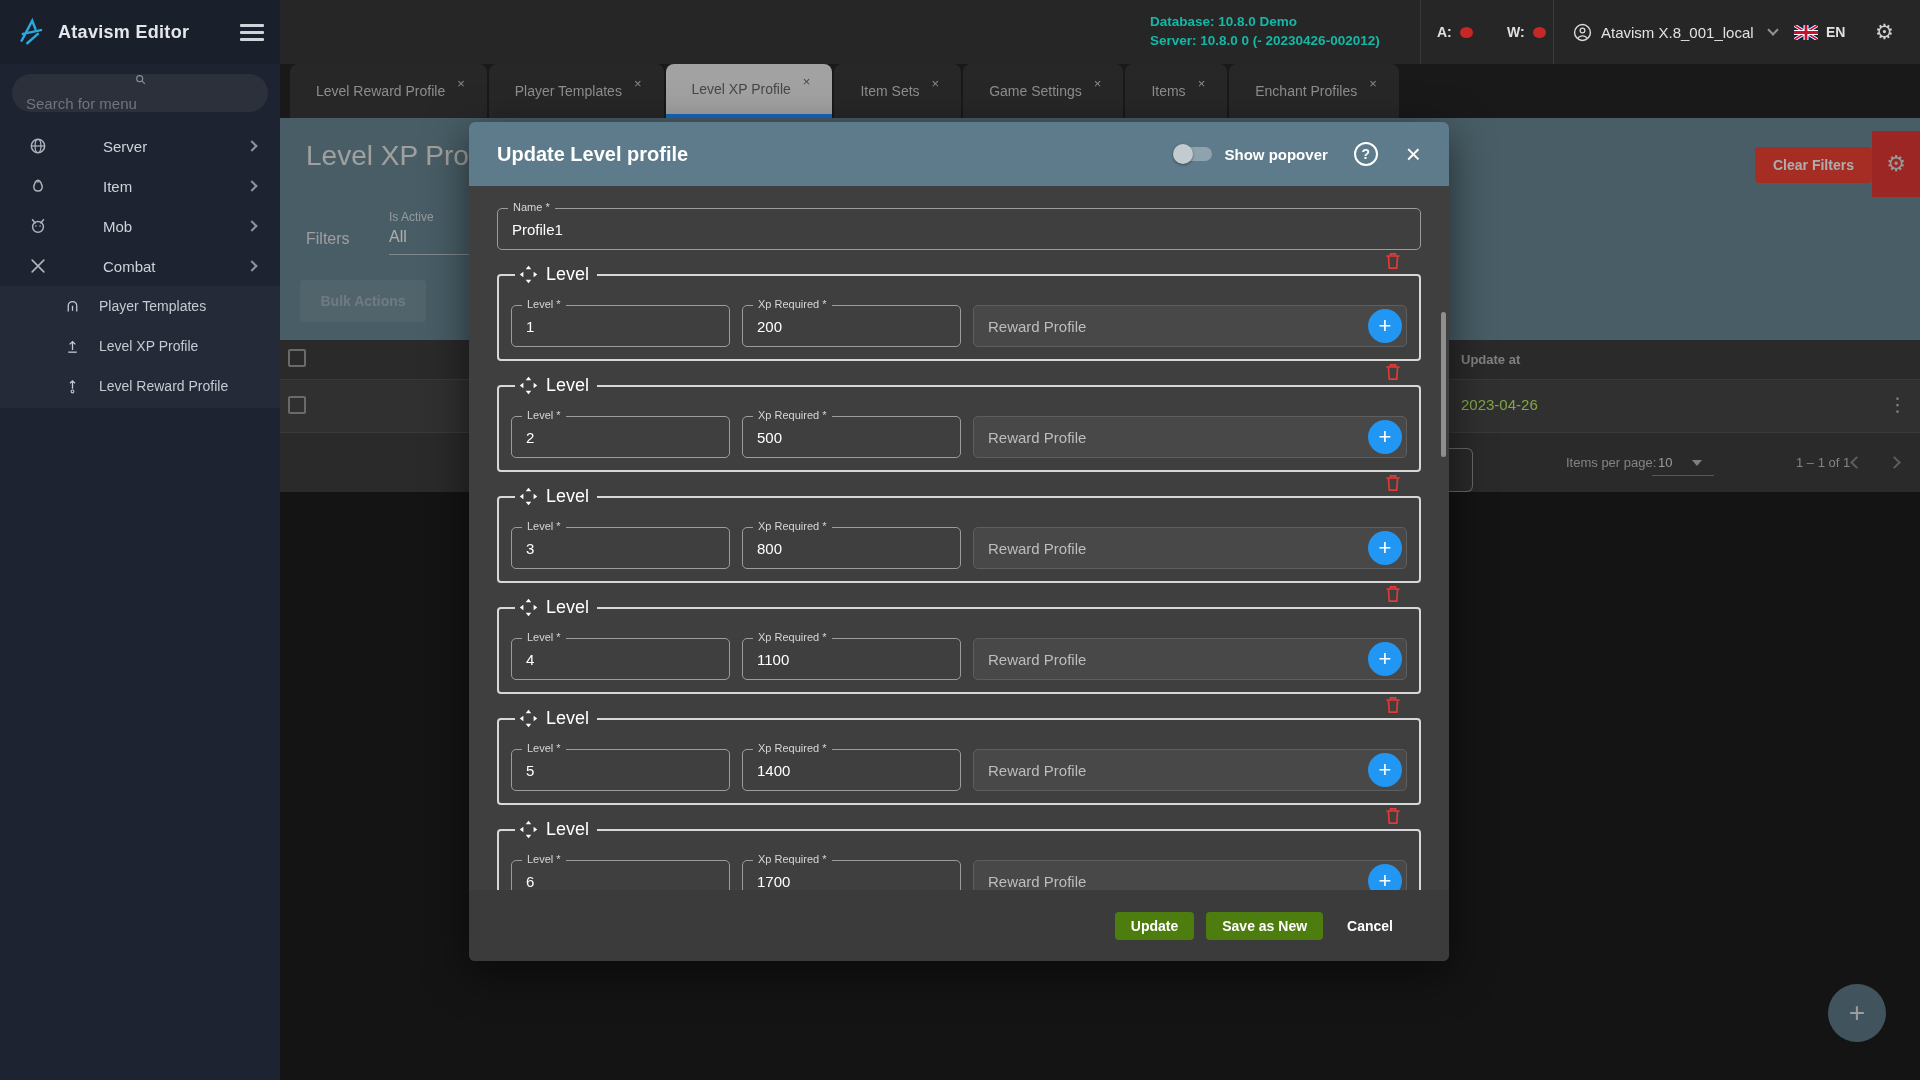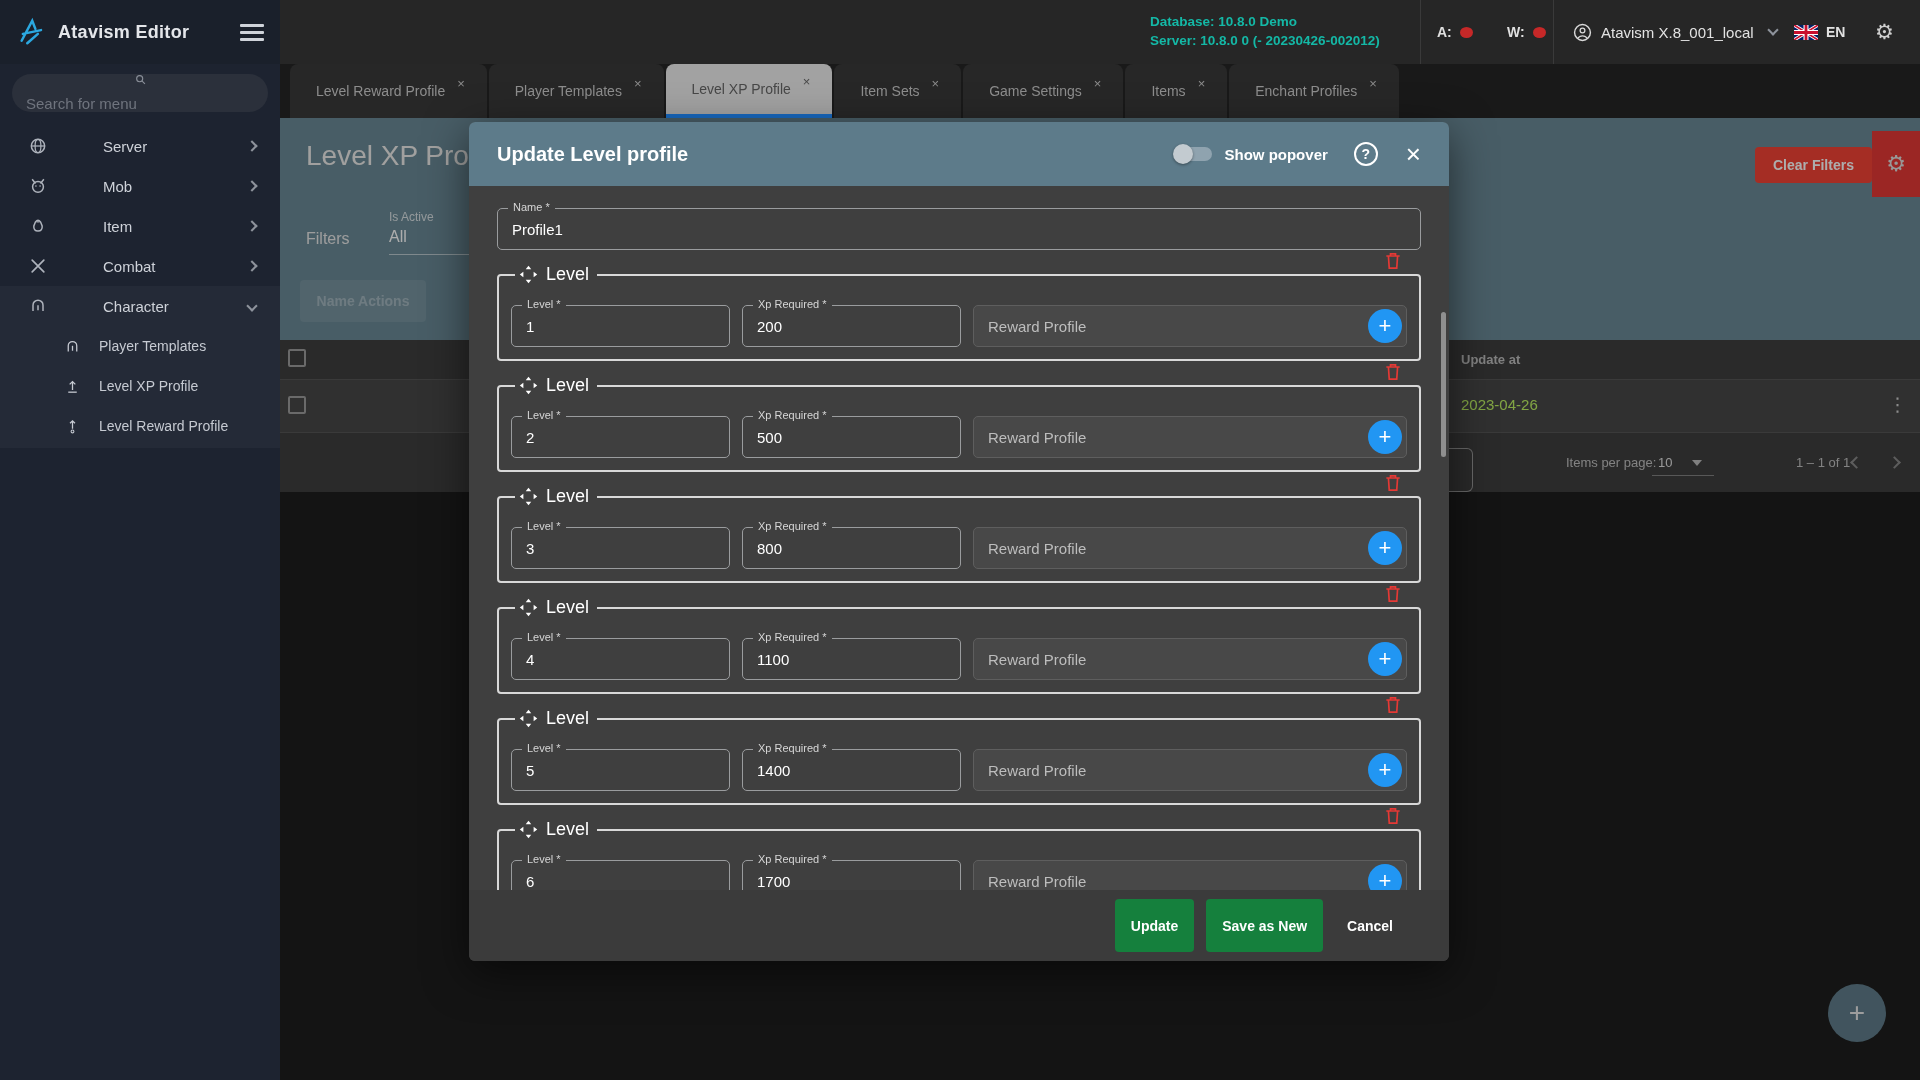--- a/index.html
+++ b/index.html
@@ -122,21 +122,21 @@
   .fs-row .field.small { width:219px; flex:0 0 auto; }
   .select-field { position:relative; flex:1; height:42px; background:#484848; border:1px solid #5e5e5e; border-radius:5px;
     display:flex; align-items:center; padding:0 14px; color:#bdbdbd; font-size:15px; cursor:pointer; }
   .add-btn { position:absolute; right:4px; top:50%; transform:translateY(-50%); width:34px; height:34px; border-radius:50%;
     background:#2196f3; border:none; color:#fff; font-size:22px; line-height:1; cursor:pointer;
     display:flex; align-items:center; justify-content:center; }
   .trash-btn { position:absolute; top:-13px; right:10px; background:#3f3f3f; border:none; padding:0 8px; cursor:pointer; }
 
   .modal-footer { position:absolute; left:0; bottom:0; right:0; height:71px; background:#3b3b3b; border-radius:0 0 6px 6px;
     display:flex; align-items:center; justify-content:flex-end; gap:12px; padding-right:44px; }
-  .btn-blue { height:53px; padding:0 16px; background:#15803d; border:none; border-radius:4px; color:#fff; font-size:14px;
+  .btn-blue { height:28px; padding:0 16px; background:#4d7c0f; border:none; border-radius:4px; color:#fff; font-size:14px;
     font-weight:bold; cursor:pointer; font-family:inherit; }
   .btn-text { background:transparent; border:none; color:#fff; font-size:14px; font-weight:bold; cursor:pointer;
     padding:0 12px; font-family:inherit; }
 </style>
 </head>
 <body>
 
 <div id="stage">
 
   <div class="sidebar">
@@ -163,53 +163,45 @@
       <svg class="mi-icon" viewBox="0 0 24 24">
         <circle cx="12" cy="12" r="8" stroke="#aeb3bc" stroke-width="1.8" fill="none"></circle>
         <ellipse cx="12" cy="12" rx="3.5" ry="8" stroke="#aeb3bc" stroke-width="1.5" fill="none"></ellipse>
         <path d="M4.5 12 H19.5" stroke="#aeb3bc" stroke-width="1.5"></path>
       </svg>
       <span class="mi-label">Server</span>
       <span class="chev right"></span>
     </div>
     <div class="menu-item">
       <svg class="mi-icon" viewBox="0 0 24 24">
+        <path d="M9 7 Q12 3 15 7 L17 12 Q17.5 18 12 18 Q6.5 18 7 12 Z" stroke="#aeb3bc" stroke-width="1.8" fill="none"></path>
+        <path d="M10 7 H14" stroke="#aeb3bc" stroke-width="1.5"></path>
+      </svg>
+      <span class="mi-label">Item</span>
+      <span class="chev right"></span>
+    </div>
+    <div class="menu-item">
+      <svg class="mi-icon" viewBox="0 0 24 24">
         <path d="M5 4 L9 9 M19 4 L15 9" stroke="#aeb3bc" stroke-width="1.8" fill="none"></path>
         <circle cx="12" cy="13" r="6.5" stroke="#aeb3bc" stroke-width="1.8" fill="none"></circle>
         <circle cx="9.5" cy="12" r="1" fill="#aeb3bc"></circle>
           <circle cx="14.5" cy="12" r="1" fill="#aeb3bc"></circle>
       </svg>
       <span class="mi-label">Mob</span>
       <span class="chev right"></span>
     </div>
     <div class="menu-item">
       <svg class="mi-icon" viewBox="0 0 24 24">
-        <path d="M9 7 Q12 3 15 7 L17 12 Q17.5 18 12 18 Q6.5 18 7 12 Z" stroke="#aeb3bc" stroke-width="1.8" fill="none"></path>
-        <path d="M10 7 H14" stroke="#aeb3bc" stroke-width="1.5"></path>
-      </svg>
-      <span class="mi-label">Item</span>
-      <span class="chev right"></span>
-    </div>
-    <div class="menu-item">
-      <svg class="mi-icon" viewBox="0 0 24 24">
         <path d="M5 5 L19 19 M19 5 L5 19" stroke="#aeb3bc" stroke-width="2" fill="none" stroke-linecap="round"></path>
       </svg>
       <span class="mi-label">Combat</span>
       <span class="chev right"></span>
     </div>
 
     <div class="char-group">
-      <div class="menu-item">
-        <svg class="mi-icon" viewBox="0 0 24 24">
-          <path d="M6 18 V11 a6 6 0 0 1 12 0 V18" stroke="#aeb3bc" stroke-width="1.8" fill="none"></path>
-          <path d="M12 11 V17" stroke="#aeb3bc" stroke-width="1.8"></path>
-        </svg>
-        <span class="mi-label">Character</span>
-        <span class="chev down"></span>
-      </div>
       <div class="submenu-item">
         <svg class="mi-icon" viewBox="0 0 24 24">
           <path d="M6 19 V11 a6 6 0 0 1 12 0 V19" stroke="#c6cad2" stroke-width="1.8" fill="none"></path>
           <path d="M12 11 V18" stroke="#c6cad2" stroke-width="1.8"></path>
         </svg>
         <span class="mi-label">Player Templates</span>
       </div>
       <div class="submenu-item">
         <svg class="mi-icon" viewBox="0 0 24 24">
           <path d="M12 17 V5 M8 9 L12 5 L16 9" stroke="#c6cad2" stroke-width="1.8" fill="none"></path>
@@ -307,21 +299,21 @@
     <div class="page-band"></div>
     <div class="page-title">Level XP Profile</div>
     <button class="clear-filters-btn">Clear Filters</button>
     <button class="band-gear-btn">
       <span>⚙</span>
     </button>
     <div class="filters-label">Filters</div>
     <div class="isactive-label">Is Active</div>
     <div class="isactive-value">All</div>
     <div class="isactive-underline"></div>
-    <button class="bulk-btn">Name Actions</button>
+    <button class="bulk-btn">Bulk Actions</button>
 
     <div class="thead-row">
       <span class="checkbox" style="left:8px;top:9px"></span>
       <span class="th-updateat">Update at</span>
     </div>
     <div class="tdata-row">
       <span class="checkbox" style="left:8px;top:16px"></span>
       <span class="td-date">2023-04-26</span>
       <span class="kebab">⋮</span>
     </div>

